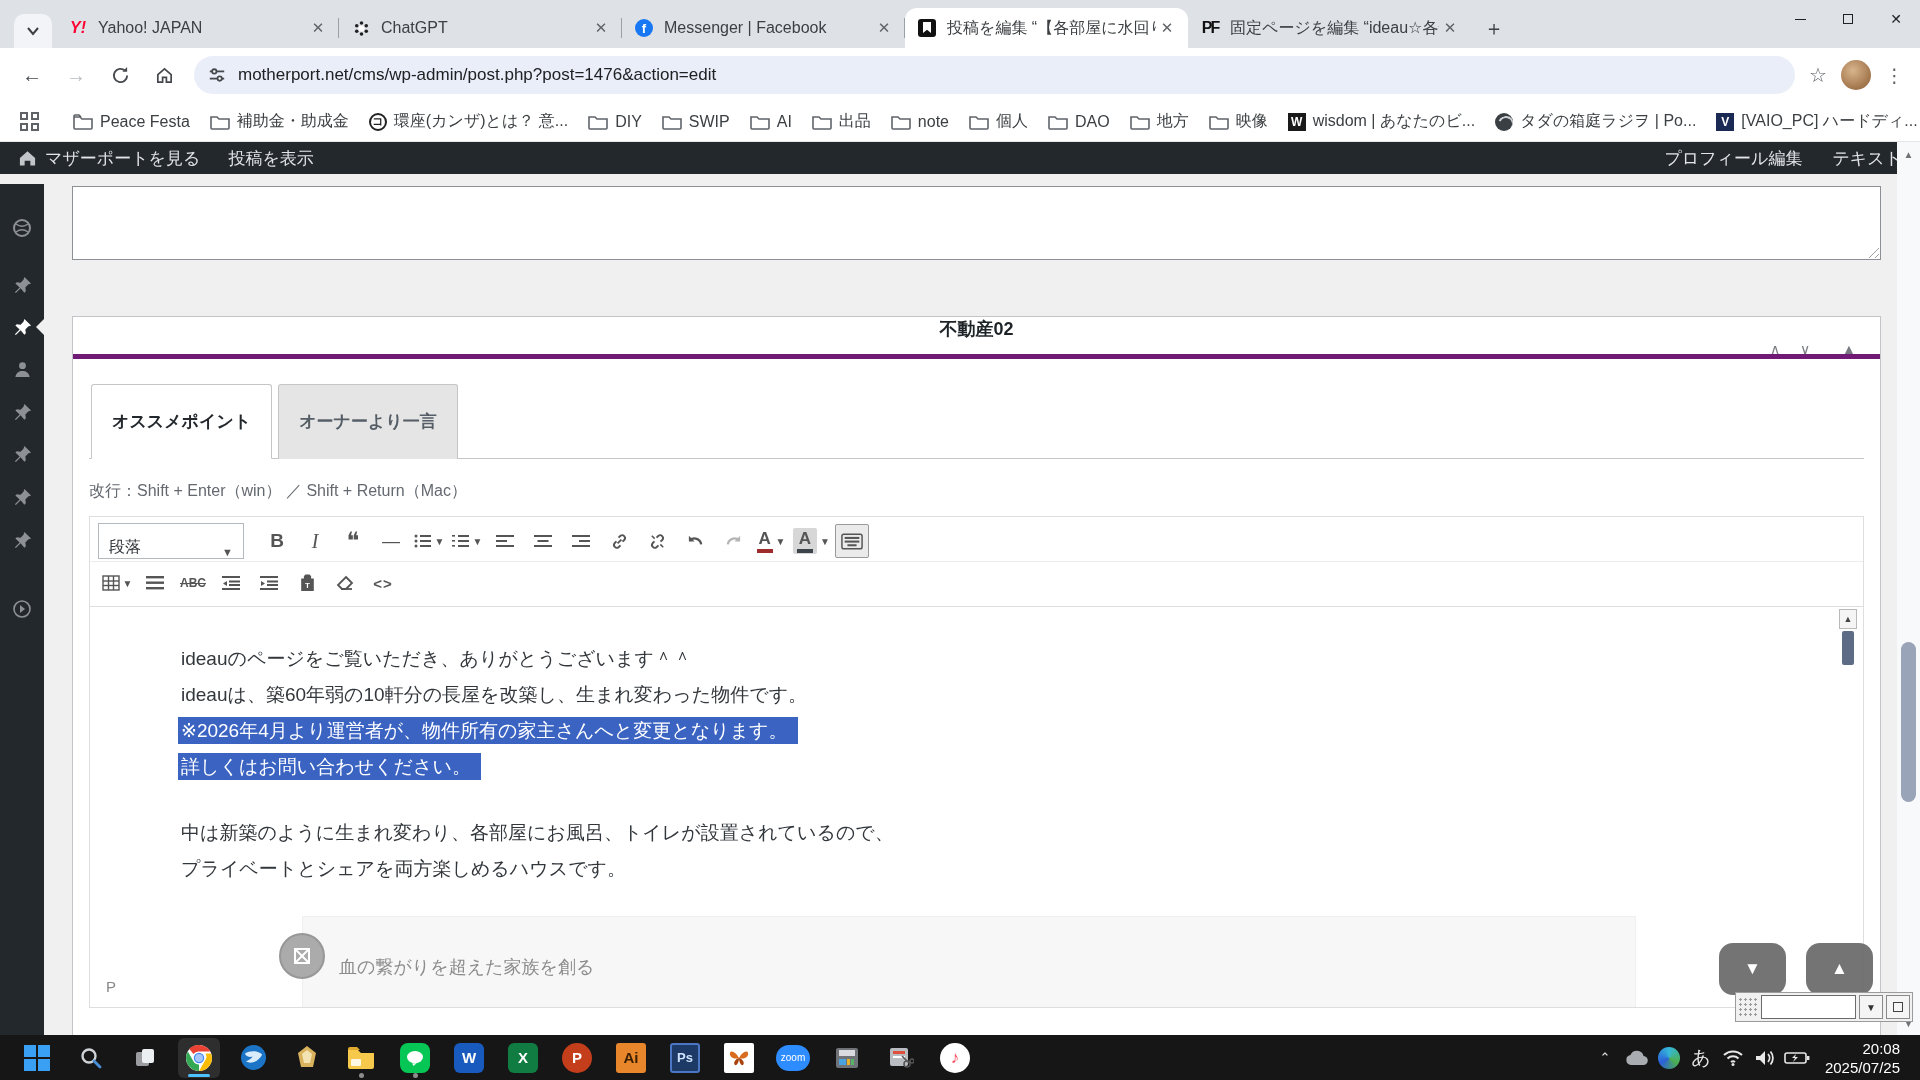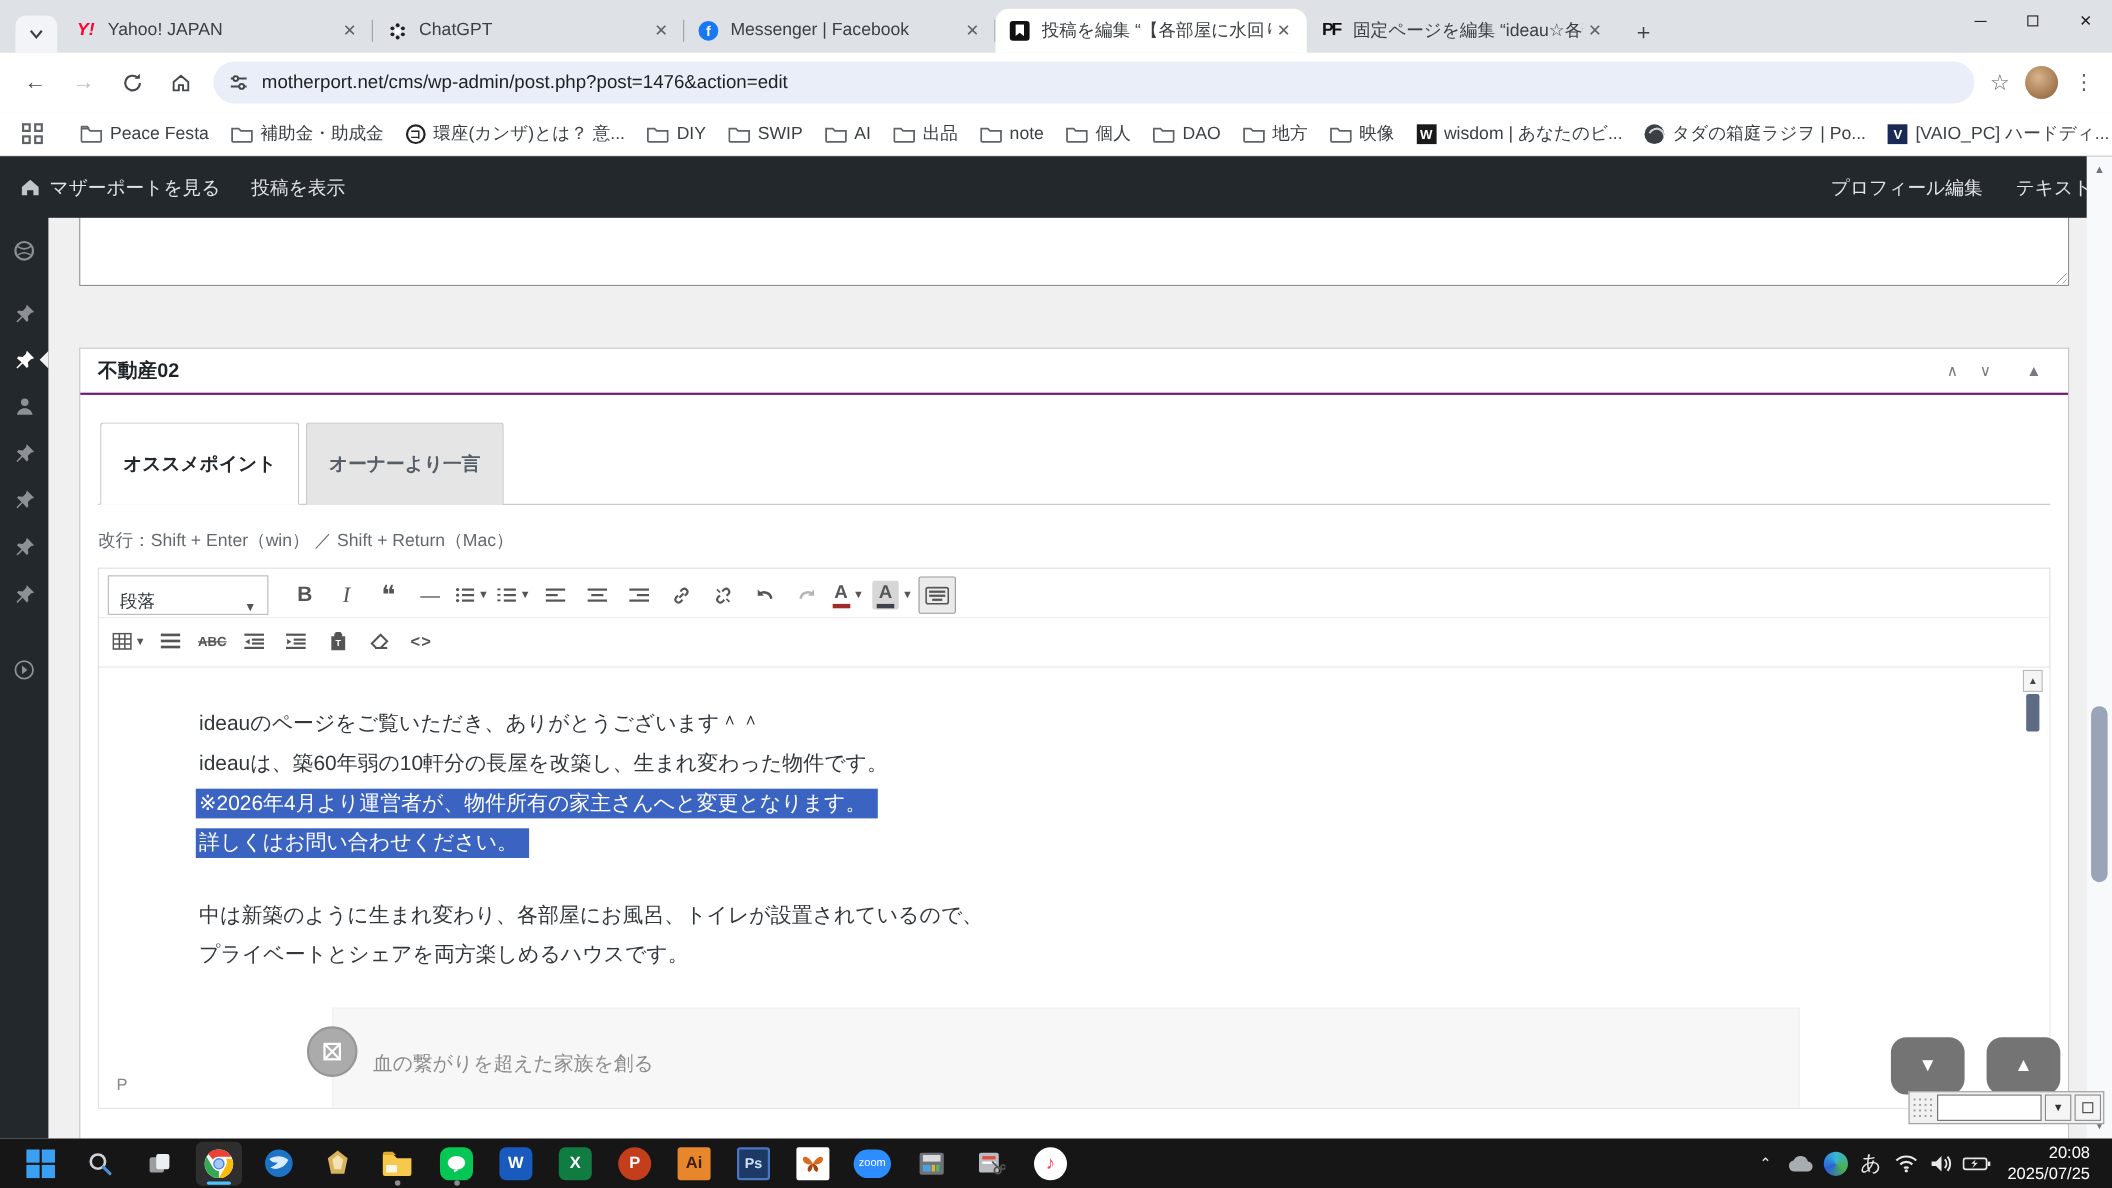--- a/index.html
+++ b/index.html
@@ -48,41 +48,41 @@
   .bm .bmlabel { margin-left:7px; }
   .folder-svg { width:20px; height:16px; }
   .bm-sq { width:18px; height:18px; display:flex; align-items:center; justify-content:center; font-weight:bold; font-size:12px; color:#fff; }
   .bm-wisdom { background:#1a1a1a; }
   .bm-vaio { background:#1b2a55; }
   .bm-kanza { width:18px; height:18px; border:2px solid #222; border-radius:50%; color:#222; font-size:11px; font-weight:bold; display:flex; align-items:center; justify-content:center; }
   .bm-globe { width:18px; height:18px; border-radius:50%; background:#3a3f44; position:relative; overflow:hidden; }
   .bm-globe:after { content:""; position:absolute; left:3px; top:3px; width:12px; height:12px; border-radius:50%; border:2px solid #cfd3d7; border-left-color:transparent; border-bottom-color:transparent; transform:rotate(-20deg); }
 
   
-  .adminbar { position:absolute; top:142px; left:0; right:0; height:56px; background:#23282d; display:flex; align-items:center; color:#e2e4e7; font-size:17px; padding:0 18px; z-index:5; }
+  .adminbar { position:absolute; top:142px; left:0; right:0; height:32px; background:#23282d; display:flex; align-items:center; color:#e2e4e7; font-size:17px; padding:0 18px; z-index:5; }
   .ab-item { display:flex; align-items:center; margin-right:28px; }
   .ab-item svg { margin-right:8px; }
   .ab-right { margin-left:auto; display:flex; }
   .ab-right .ab-item { margin:0 0 0 30px; }
 
   
   .sidebar { position:absolute; top:184px; left:0; width:44px; bottom:45px; background:#23282d; z-index:4; }
   .sb-item { position:absolute; left:0; width:44px; height:40px; display:flex; align-items:center; justify-content:center; color:#8d9196; }
   .sb-item.active { color:#ffffff; }
   .sb-item.active:after { content:""; position:absolute; right:0; top:12px; border-top:8px solid transparent; border-bottom:8px solid transparent; border-right:8px solid #f0f0f1; }
 
   
   .page { position:absolute; left:44px; top:184px; right:23px; bottom:45px; background:#f0f0f1; overflow:hidden; }
 
   .top-textarea { position:absolute; left:28px; right:16px; top:2px; height:74px; background:#fff; border:1px solid #8c8f94; }
   .resize-grip { position:absolute; right:1px; bottom:1px; width:13px; height:13px;
      background:repeating-linear-gradient(135deg, transparent 0 3px, #a0a0a0 3px 4px); clip-path:polygon(100% 0,100% 100%,0 100%); }
 
   .metabox { position:absolute; left:28px; right:16px; top:132px; bottom:-10px; background:#fff; border:1px solid #c3c4c7; }
-  .mb-header { height:42px; border-bottom:2px solid #701a75; display:flex; align-items:center; padding:0 16px; }
+  .mb-header { height:42px; border-bottom:5px solid #701a75; display:flex; align-items:center; padding:0 16px;flex-direction:column; }
   .mb-title { font-size:18px; font-weight:bold; color:#1d2327; }
   .mb-controls { margin-left:auto; display:flex; align-items:center; color:#787c82; }
   .mb-controls .mbc { width:30px; text-align:center; font-size:14px; }
   .mb-body { padding:18px 16px 0 16px; position:relative; height:calc(100% - 42px); }
 
   .acf-tabs { display:flex; border-bottom:1px solid #c5c5c5; padding-left:2px; margin-top:6px; }
   .acf-tab { padding:25px 20px; font-size:17px; font-weight:bold; border:1px solid #c5c5c5; border-bottom:none; border-radius:3px 3px 0 0; margin-right:6px; position:relative; top:1px; }
   .acf-tab.active { background:#fff; color:#23282d; border-bottom:1px solid #fff; }
   .acf-tab.inactive { background:#e5e5e5; color:#555d66; }
 

